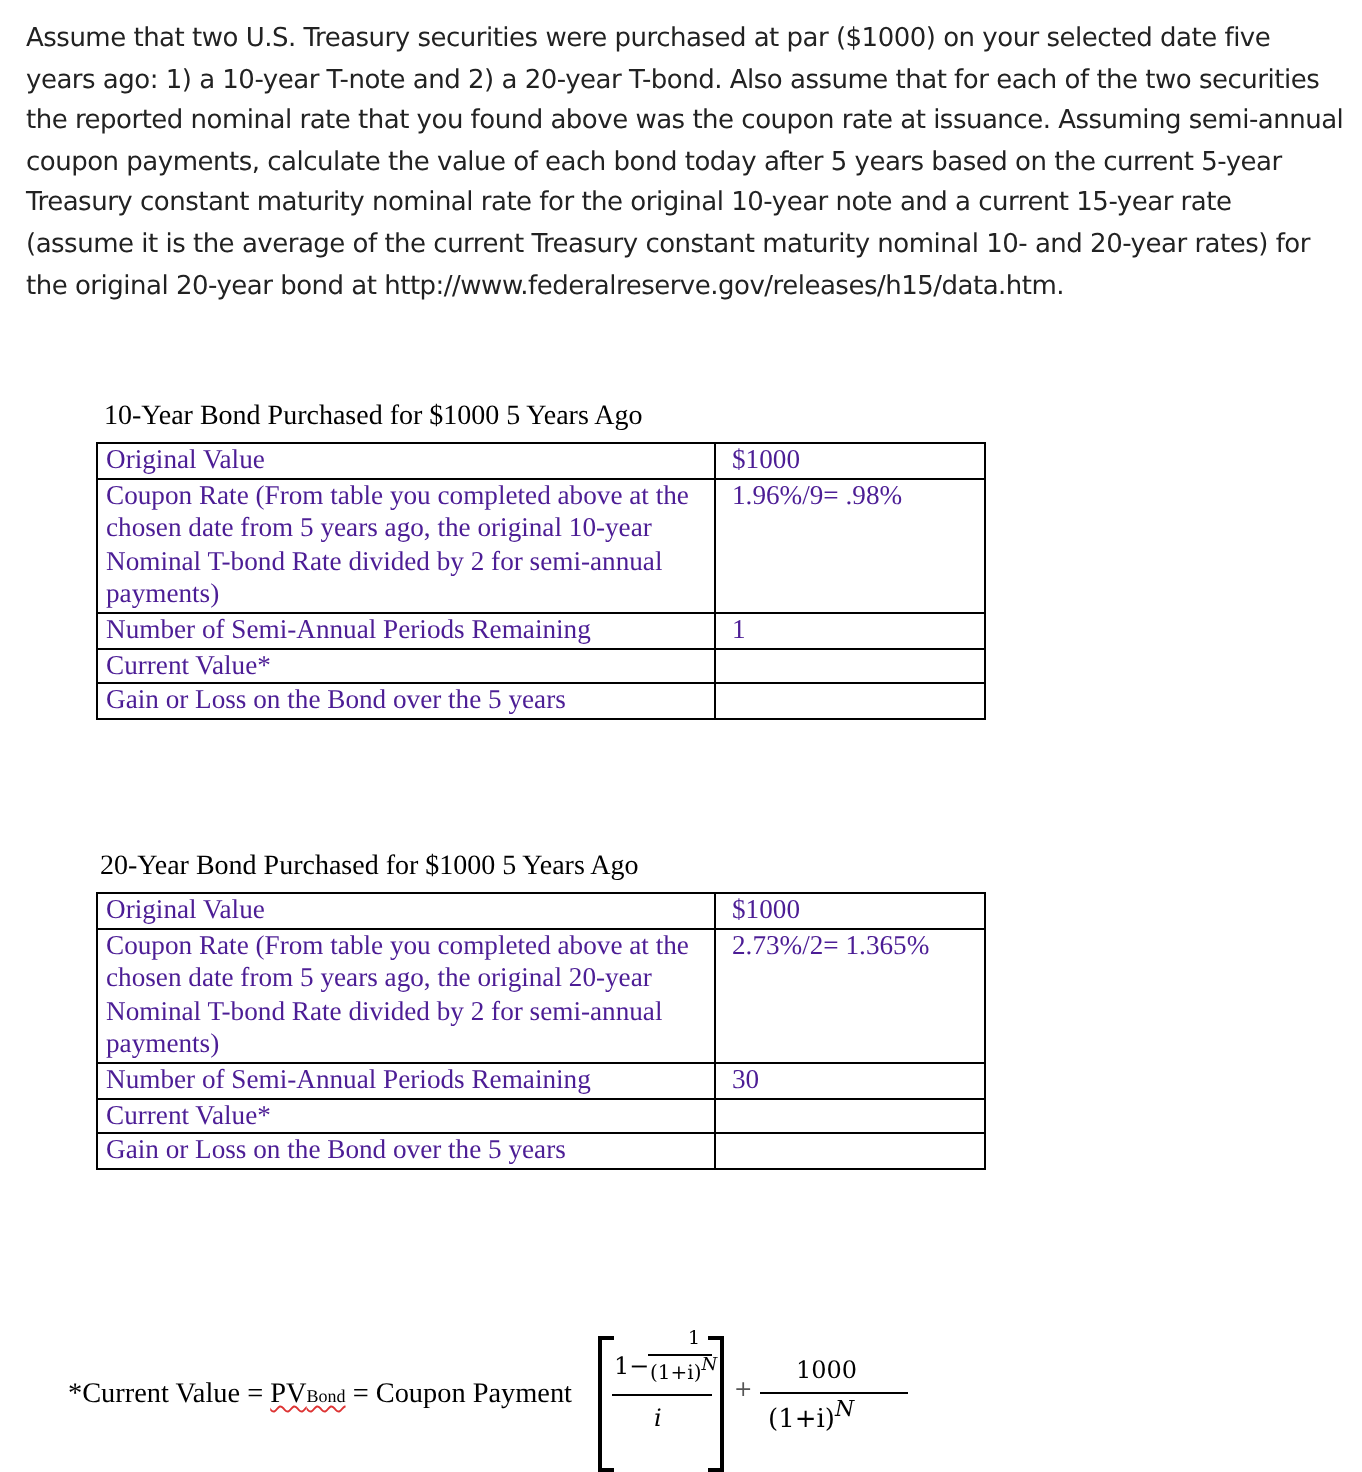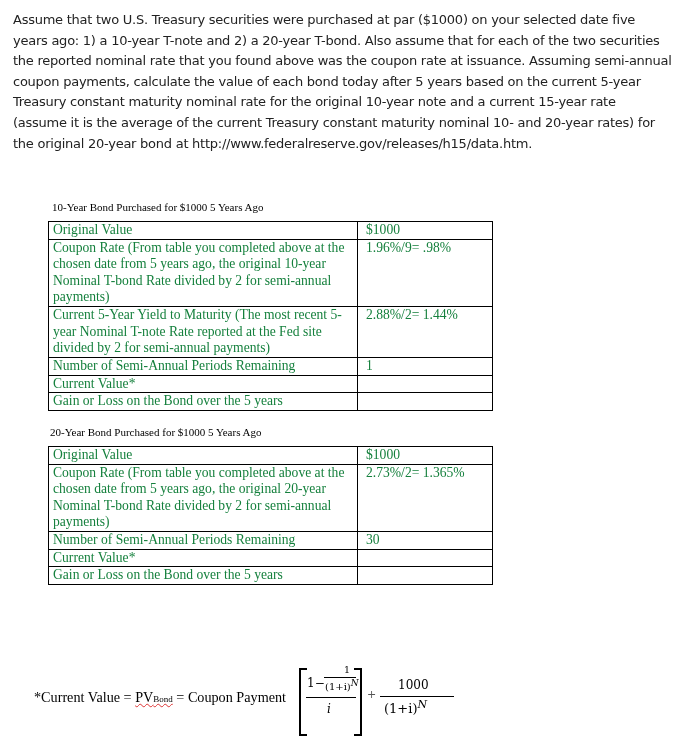--- a/index.html
+++ b/index.html
@@ -24,33 +24,33 @@
       line-height: 20.6px;
       color: #222;
       letter-spacing: -0.25px;
     }
     .intro p { margin: 0; }
     .intro p.instr { margin-top: 8px; }
     .tbl-caption {
       position: absolute;
       left: 52px;
       font-family: "Liberation Serif", serif;
-      font-size: 11px;
+      font-size: 14px;
       color: #000;
       white-space: nowrap;
     }
     table.bond {
       position: absolute;
       left: 48px;
       width: 445px;
       border-collapse: collapse;
       font-family: "Liberation Serif", serif;
       font-size: 13.6px;
       line-height: 16.6px;
-      color: #15803d;
+      color: #4c1d95;
       table-layout: fixed;
     }
     table.bond td {
       border: 1.5px solid #000;
       padding: 0 4px 0 4px;
       vertical-align: top;
     }
     table.bond td.label { width: 300px; }
     table.bond td.value { padding-left: 8px; }
 
@@ -110,24 +110,20 @@
 <table class="bond" style="top:221px;">
   <tbody>
       <tr style="height:17px;">
     <td class="label">Original Value</td>
     <td class="value">$1000</td>
   </tr>
   <tr style="height:66px;">
     <td class="label"><span>Coupon Rate (From table you completed above at the chosen date from 5 years ago, the original 10-year Nominal T-bond Rate divided by 2 for semi-annual payments)</span></td>
     <td class="value">1.96%/9= .98%</td>
   </tr>
-  <tr style="height:51px;">
-    <td class="label"><span>Current 5-Year Yield to Maturity (The most recent 5-year Nominal T-note Rate reported at the Fed site divided by 2 for semi-annual payments)</span></td>
-    <td class="value">2.88%/2= 1.44%</td>
-  </tr>
   <tr style="height:17px;">
     <td class="label">Number of Semi-Annual Periods Remaining</td>
     <td class="value">1</td>
   </tr>
   <tr style="height:17px;">
     <td class="label">Current Value*</td>
     <td class="value"></td>
   </tr>
   <tr style="height:17px;">
     <td class="label">Gain or Loss on the Bond over the 5 years</td>

